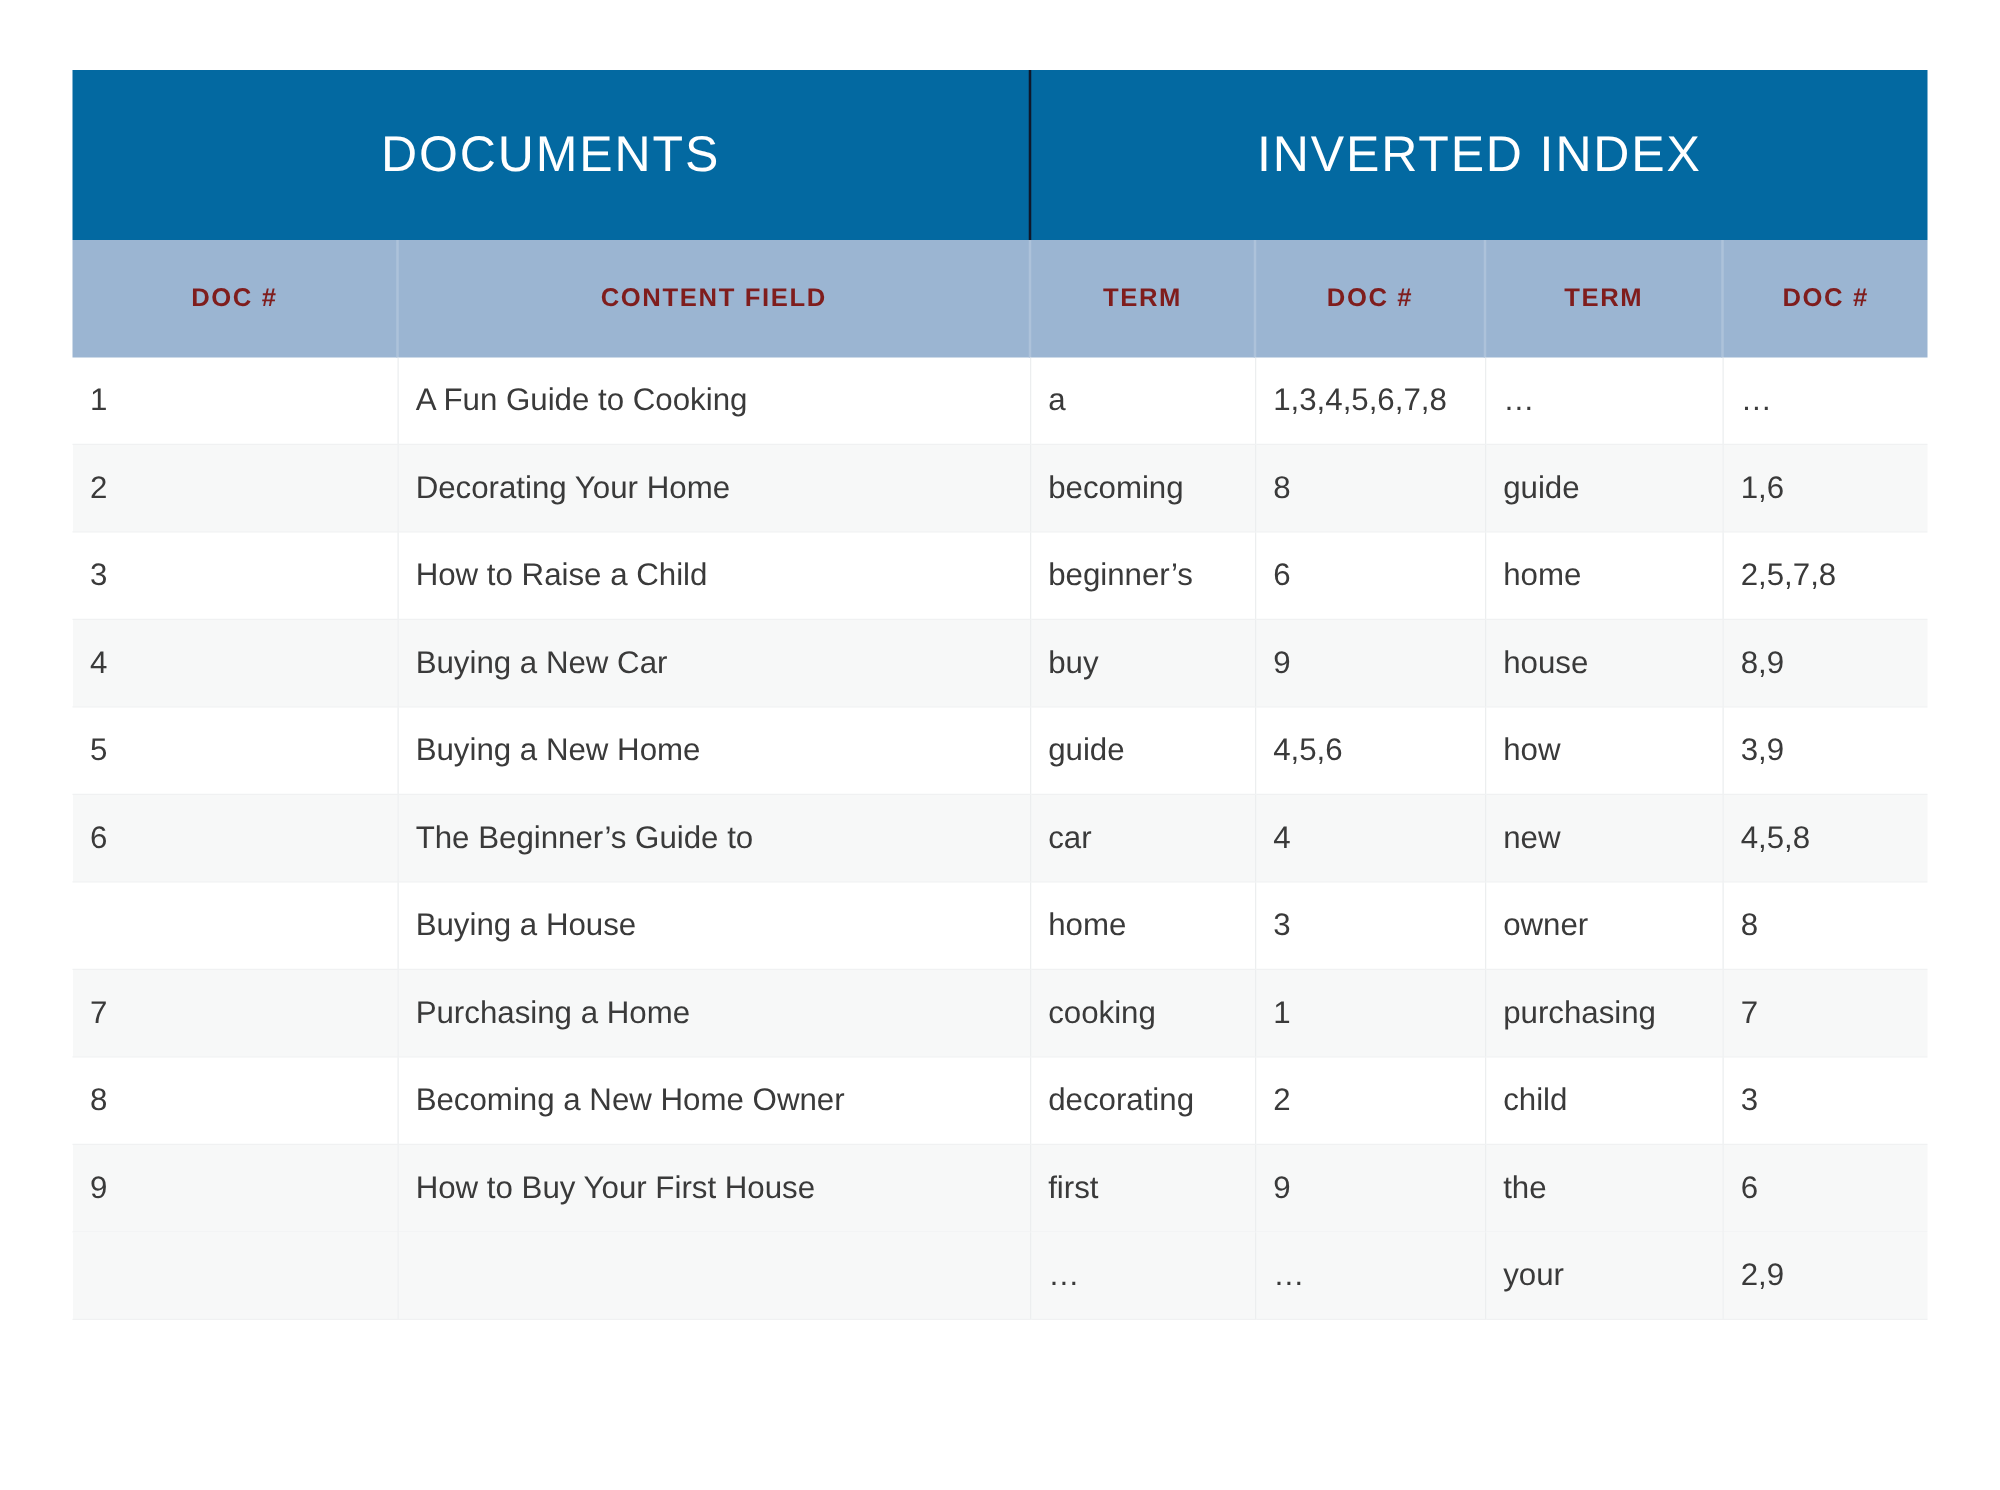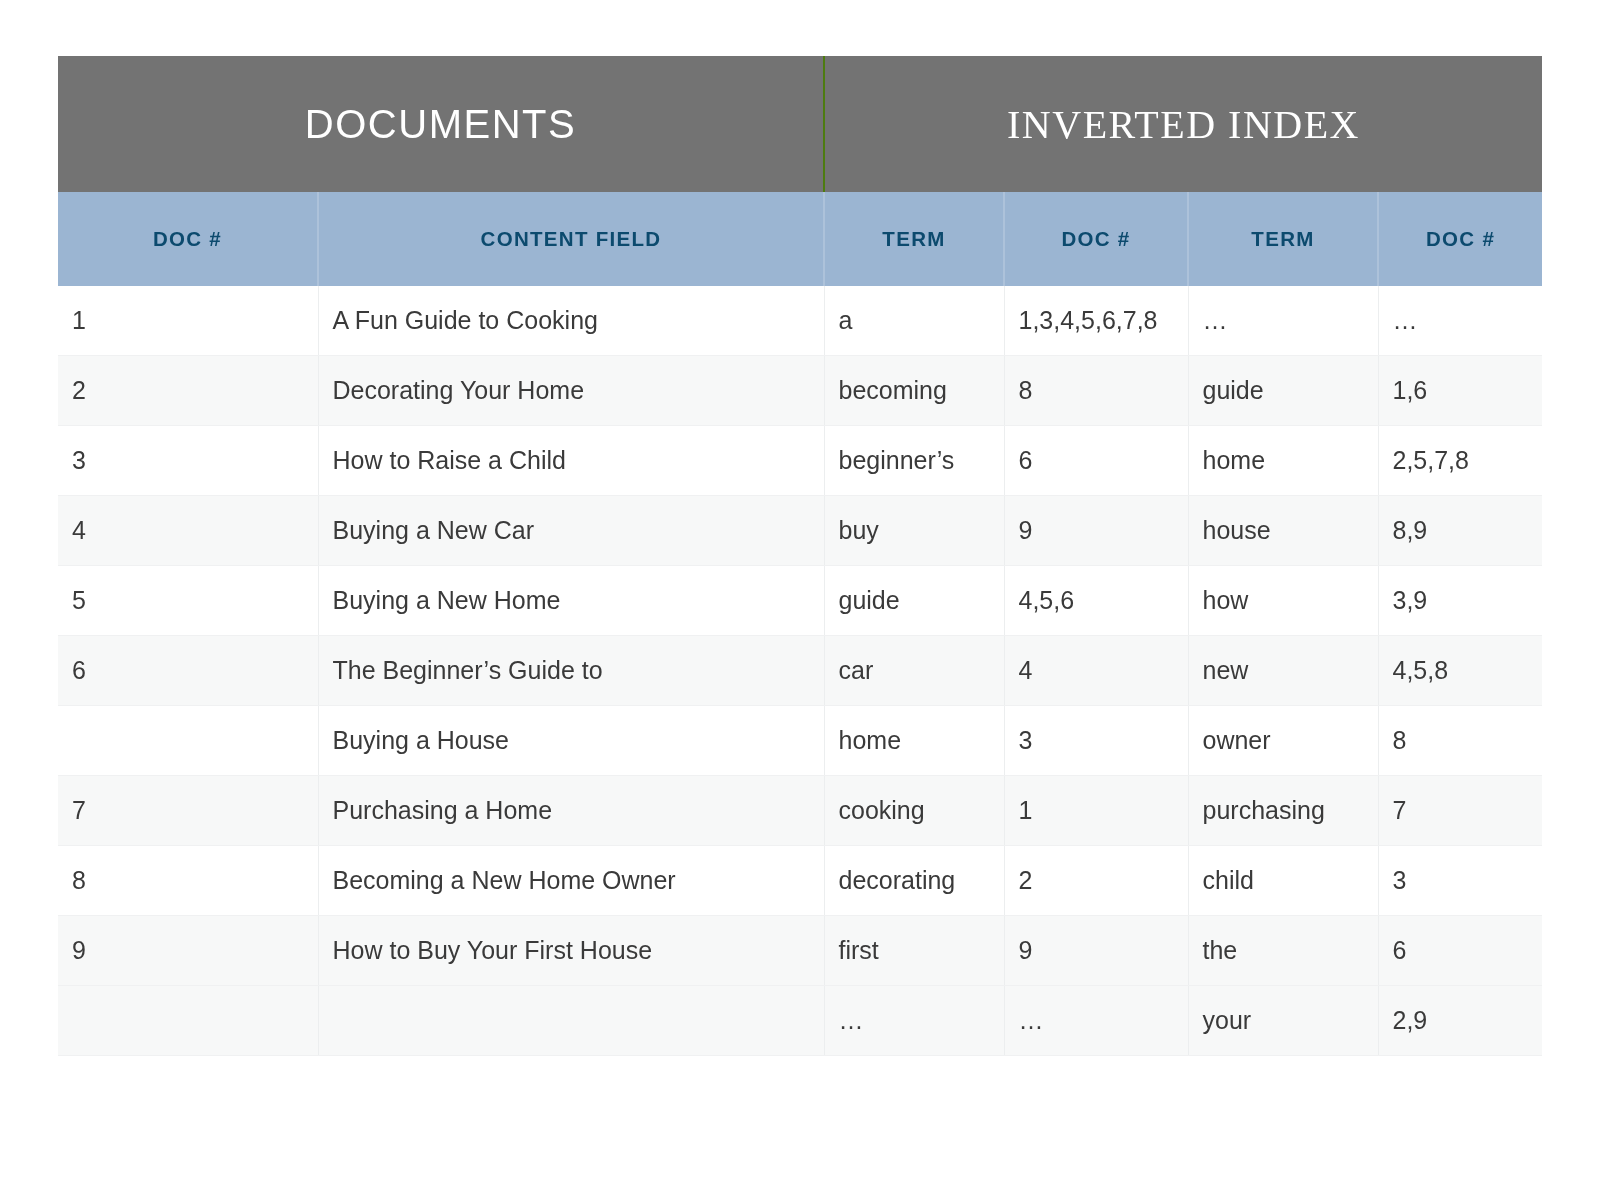--- a/index.html
+++ b/index.html
@@ -23,39 +23,38 @@
   }
 
   table.index-table {
     border-collapse: collapse;
     table-layout: fixed;
     width: 1484px;
   }
 
   
   tr.section-row th {
-    background: #737373;
+    background: #0369a1;
     color: #ffffff;
     height: 136px;
     font-weight: 300;
     font-size: 40px;
     letter-spacing: 1.5px;
     text-align: center;
     vertical-align: middle;
     padding: 0;
   }
   tr.section-row th.sec-right {
-    border-left: 2px solid #4d7c0f;
-    font-family: Liberation Serif, serif;
+    border-left: 2px solid #0f172a;
   }
 
   
   tr.colhead-row th {
     background: #9bb5d2;
-    color: #0c4a6e;
+    color: #7f1d1d;
     height: 94px;
     font-weight: bold;
     font-size: 20.5px;
     letter-spacing: 1.3px;
     text-align: center;
     vertical-align: middle;
     padding: 0;
     border-right: 2px solid #adc2da;
   }
   tr.colhead-row th:last-child { border-right: none; }

